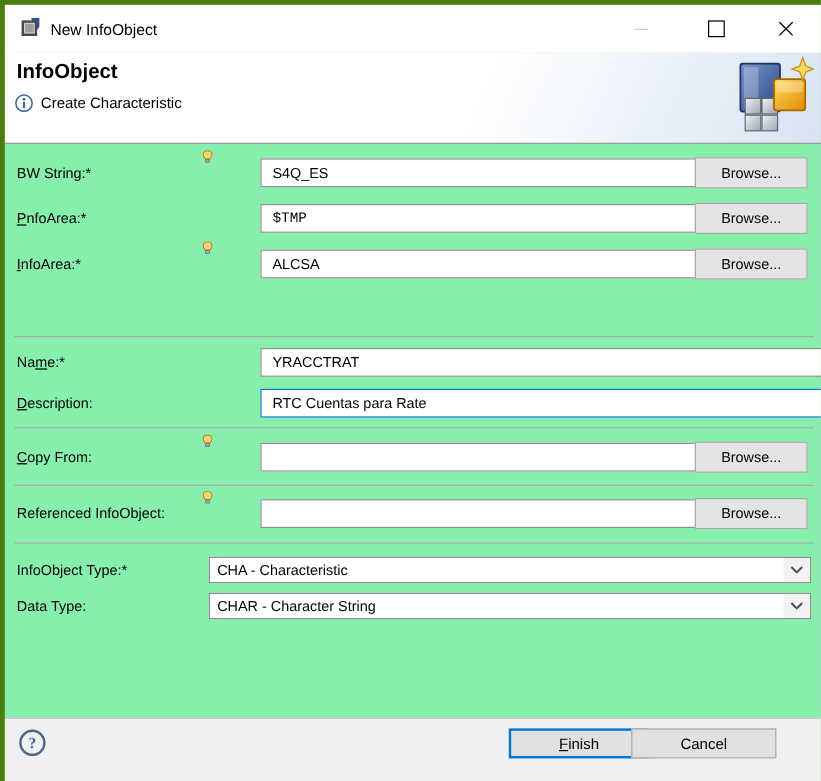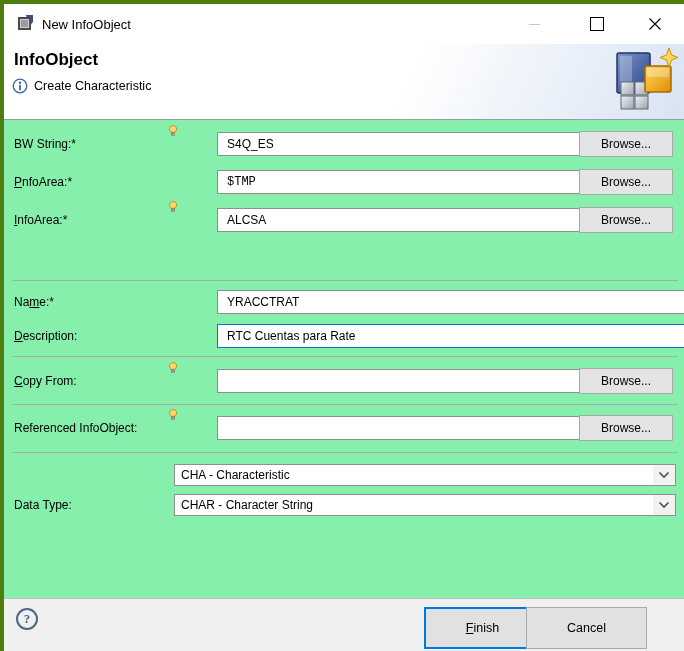--- a/index.html
+++ b/index.html
@@ -37,21 +37,21 @@
   .chk-box{width:13px;height:13px;box-sizing:border-box;border:1px solid #333;background:#fff;}
   .combo{position:absolute;left:170px;width:502px;height:22px;box-sizing:border-box;border:1px solid #8f8f8f;
     background:#fff;display:flex;align-items:center;}
   .combo-text{flex:1;padding:0 6px;}
   .combo-arrow{width:22px;height:100%;background:#f2f2f2;display:flex;align-items:center;justify-content:center;}
   
   .bottombar{position:absolute;left:0;right:0;bottom:0;height:54px;background:#f0f0f0;border-top:1px solid #c3c3c3;}
   .help-btn{position:absolute;left:12px;top:9px;width:22px;height:22px;border-radius:50%;
     border:2px solid #4a6787;background:transparent;color:#4a6787;font-weight:bold;font-size:13px;
     display:flex;align-items:center;justify-content:center;font-family:"Liberation Serif",serif;box-sizing:border-box;}
-  .btn{position:absolute;top:8px;height:42px;box-sizing:border-box;background:#e1e1e1;border:1px solid #a9a9a9;
+  .btn{position:absolute;top:8px;height:25px;box-sizing:border-box;background:#e1e1e1;border:1px solid #a9a9a9;
     font-family:"Liberation Sans",sans-serif;font-size:12.5px;color:#000;}
   .btn-finish{left:420px;width:117px;border:2px solid #0078d7;}
   .btn-cancel{left:522px;width:121px;}
 </style>
 </head>
 <body>
 
 <div class="dialog">
 
   <div class="titlebar">
@@ -167,20 +167,21 @@
   <span class="bulb" style="top:405px">
     <svg width="10" height="13" viewBox="0 0 10 13">
         <path d="M5 .6C7.2.6 8.6 2.1 8.6 3.9 8.6 5.4 7.5 6.2 7 7.3H3C2.5 6.2 1.4 5.4 1.4 3.9 1.4 2.1 2.8.6 5 .6Z" fill="#ffd76e" stroke="#c77f1e" stroke-width=".9"></path>
         <rect x="3.4" y="7.8" width="3.2" height="2.4" fill="#a5a5a5" stroke="#6e6e6e" stroke-width=".6"></rect>
       </svg>
   </span>
   <button class="browse" style="top:411px">Browse...</button>
 
   <div class="sep" style="top:448px"></div>
 
+  <label class="flabel" style="top:460px;height:22px"><span>InfoObject Type:*</span><span class="mn"></span><span></span></label>
   <div class="combo" style="top:460px">
     <span class="combo-text">CHA - Characteristic</span>
     <span class="combo-arrow">
       <svg width="12" height="8" viewBox="0 0 12 8">
           <path d="M1.5 1.5 L6 6 L10.5 1.5" fill="none" stroke="#4d4d4d" stroke-width="1.6"></path>
         </svg>
     </span>
   </div>
 
   <label class="flabel" style="top:490px;height:22px"><span>Data Type:</span><span class="mn"></span><span></span></label>

